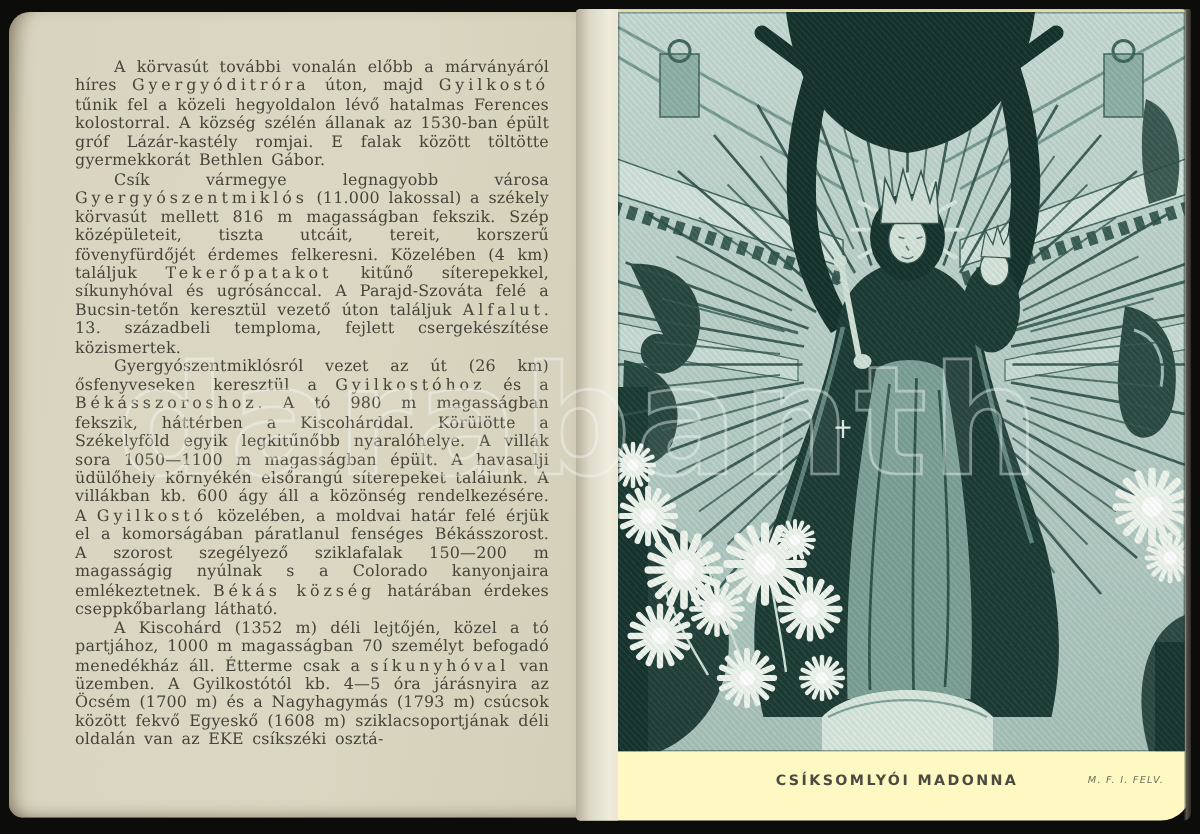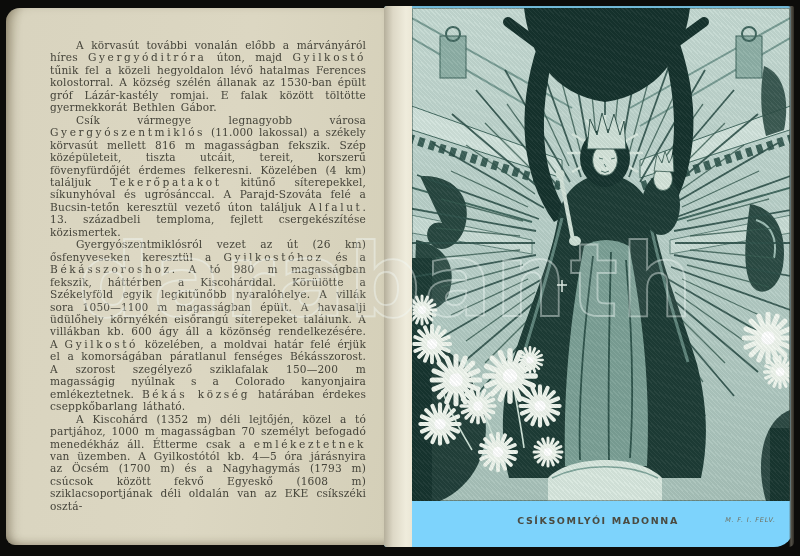--- a/index.html
+++ b/index.html
@@ -15,21 +15,21 @@
     position:absolute;left:44px;right:18px;top:31px;
     font-family:"DejaVu Serif", serif;
     font-size:10.6px;line-height:12.45px;color:#45443a;
     text-align:justify;word-spacing:2px;letter-spacing:.15px;
   }
   .left-page p{margin:0;text-indent:26px;}
   .sp{letter-spacing:2.6px;}
   
   .right-page{
     position:absolute;left:384px;top:6px;width:410px;height:541px;
-    background:#7dd3fc;
+    background:#fef9c3;
     border-radius:3px 6px 20px 3px;
     box-shadow:inset 0 6px 8px -6px rgba(60,50,30,.4);
   }
   .gutter{
     position:absolute;left:0;top:0;bottom:0;width:28px;
     background:linear-gradient(90deg,#b5af9b 0,#ddd8c6 9px,#efecdc 22px,#ebe7d6 100%);
     border-radius:3px 0 0 3px;
   }
   .page-edge{
     position:absolute;right:0;top:0;bottom:0;width:5px;
@@ -65,21 +65,21 @@
 </head>
 <body>
 
 <div class="scene">
 
   <div class="left-page">
     <div class="text">
       <p><span>A körvasút további vonalán előbb a márványáról híres </span><span class="sp">Gyergyóditróra</span><span> úton, majd </span><span class="sp">Gyilkostó</span><span> tűnik fel a közeli hegyoldalon lévő hatalmas Ferences kolostorral. A község szélén állanak az 1530-ban épült gróf Lázár-kastély romjai. E falak között töltötte gyermekkorát Bethlen Gábor.</span></p>
       <p><span>Csík vármegye legnagyobb városa </span><span class="sp">Gyergyószentmiklós</span><span> (11.000 lakossal) a székely körvasút mellett 816 m magasságban fekszik. Szép középületeit, tiszta utcáit, tereit, korszerű fövenyfürdőjét érdemes felkeresni. Közelében (4 km) találjuk </span><span class="sp">Tekerőpatakot</span><span> kitűnő síterepekkel, síkunyhóval és ugrósánccal. A Parajd-Szováta felé a Bucsin-tetőn keresztül vezető úton találjuk </span><span class="sp">Alfalut</span><span>. 13. századbeli temploma, fejlett csergekészítése közismertek.</span></p>
       <p><span>Gyergyószentmiklósról vezet az út (26 km) ősfenyveseken keresztül a </span><span class="sp">Gyilkostóhoz</span><span> és a </span><span class="sp">Békásszoroshoz</span><span>. A tó 980 m magasságban fekszik, háttérben a Kiscohárddal. Körülötte a Székelyföld egyik legkitűnőbb nyaralóhelye. A villák sora 1050—1100 m magasságban épült. A havasalji üdülőhely környékén elsőrangú síterepeket találunk. A villákban kb. 600 ágy áll a közönség rendelkezésére. A </span><span class="sp">Gyilkostó</span><span> közelében, a moldvai határ felé érjük el a komorságában páratlanul fenséges Békásszorost. A szorost szegélyező sziklafalak 150—200 m magasságig nyúlnak s a Colorado kanyonjaira emlékeztetnek. </span><span class="sp">Békás község</span><span> határában érdekes cseppkőbarlang látható.</span></p>
-      <p><span>A Kiscohárd (1352 m) déli lejtőjén, közel a tó partjához, 1000 m magasságban 70 személyt befogadó menedékház áll. Étterme csak a </span><span class="sp">emlékeztetnek</span><span> van üzemben. A Gyilkostótól kb. 4—5 óra járásnyira az Öcsém (1700 m) és a Nagyhagymás (1793 m) csúcsok között fekvő Egyeskő (1608 m) sziklacsoportjának déli oldalán van az EKE csíkszéki osztá-</span></p>
+      <p><span>A Kiscohárd (1352 m) déli lejtőjén, közel a tó partjához, 1000 m magasságban 70 személyt befogadó menedékház áll. Étterme csak a </span><span class="sp">síkunyhóval</span><span> van üzemben. A Gyilkostótól kb. 4—5 óra járásnyira az Öcsém (1700 m) és a Nagyhagymás (1793 m) csúcsok között fekvő Egyeskő (1608 m) sziklacsoportjának déli oldalán van az EKE csíkszéki osztá-</span></p>
     </div>
   </div>
 
   <div class="right-page">
     <div class="gutter"></div>
 
     <div class="photo">
       <svg width="378" height="493" viewBox="0 0 378 493" xmlns="http://www.w3.org/2000/svg">
         <defs>
           <linearGradient id="bgGrad" x1="0" y1="0" x2="0" y2="1">

